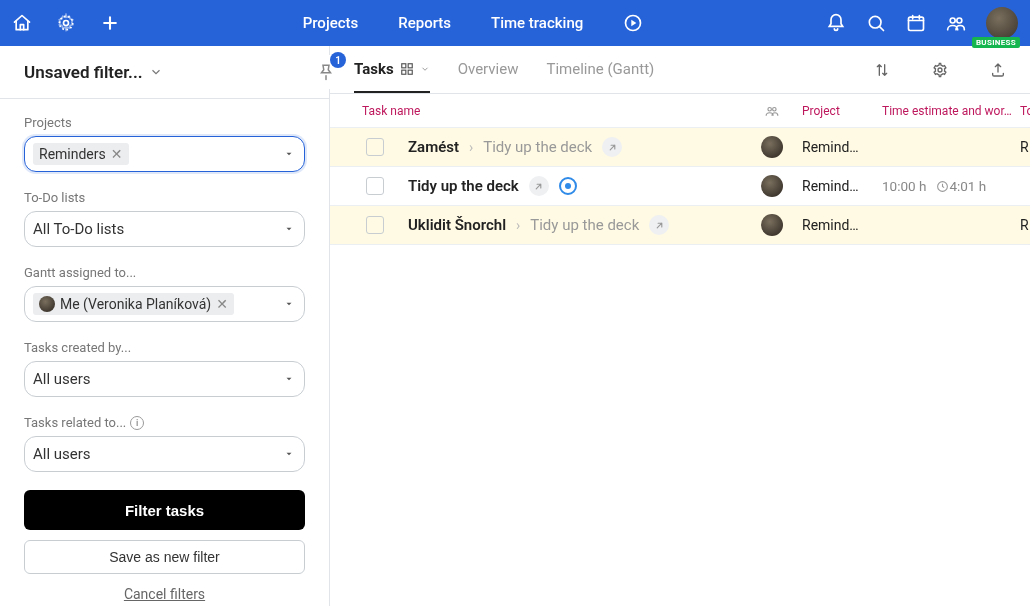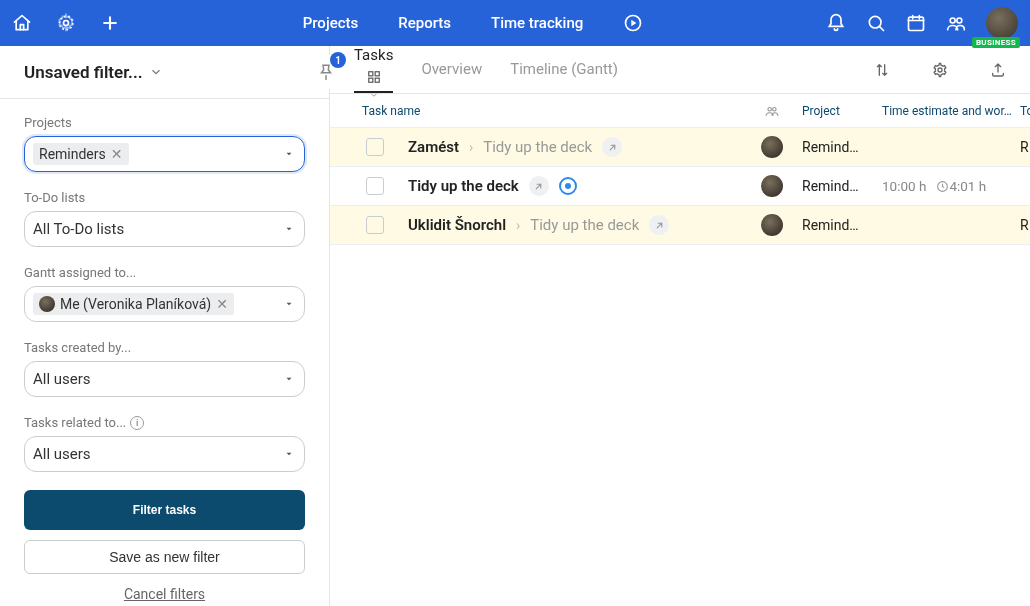--- a/index.html
+++ b/index.html
@@ -31,33 +31,33 @@
     .field-label { font-size: 13px; color: #777; margin-bottom: 6px; display: flex; align-items: center; gap: 4px; }
     .select-box { border: 1px solid #c8cdd2; border-radius: 12px; padding: 6px 30px 6px 8px; min-height: 36px; position: relative; display: flex; align-items: center; flex-wrap: wrap; gap: 4px; background: #fff; }
     .select-box.focused { border: 1.5px solid #2763d8; box-shadow: 0 0 0 2px rgba(39,99,216,.15); }
     .select-box .caret { position: absolute; right: 10px; top: 50%; transform: translateY(-50%); pointer-events: none; }
     .chip { background: #ecedef; border-radius: 3px; padding: 3px 6px; display: inline-flex; align-items: center; gap: 5px; font-size: 14px; color: #333; }
     .chip .x { color: #888; cursor: pointer; font-weight: 400; }
     .chip .mini-avatar { width: 16px; height: 16px; border-radius: 50%; background: radial-gradient(circle at 40% 35%, #7a6f5e, #2a241e); }
     .select-plain { font-size: 15px; color: #333; }
     .info-circle { width: 14px; height: 14px; border: 1px solid #999; border-radius: 50%; display: inline-flex; align-items: center; justify-content: center; font-size: 9px; color: #999; font-weight: 700; }
     
-    .btn-green { background: #0c4a6e; color: #fff; border: none; border-radius: 6px; height: 40px; width: 100%; font-size: 12px; font-weight: 600; cursor: pointer; margin-bottom: 10px; }
+    .btn-green { background: #000000; color: #fff; border: none; border-radius: 6px; height: 40px; width: 100%; font-size: 15px; font-weight: 600; cursor: pointer; margin-bottom: 10px; }
     .btn-outline { background: #fff; color: #333; border: 1px solid #c8cdd2; border-radius: 6px; height: 34px; width: 100%; font-size: 14px; cursor: pointer; margin-bottom: 12px; }
     .link-cancel { display: block; text-align: center; color: #666; font-size: 14px; text-decoration: underline; cursor: pointer; }
     
     
     .content { flex: 1; display: flex; flex-direction: column; min-width: 0; }
     .tabs-row { display: flex; align-items: center; padding: 0 24px; height: 48px; border-bottom: 1px solid #e1e4e8; gap: 28px; }
     .tab { font-size: 15px; color: #999; cursor: pointer; display: flex; align-items: center; gap: 6px; height: 100%; border-bottom: 2px solid transparent; }
-    .tab.active { color: #222; font-weight: 400; border-bottom-color: #222; flex-direction: column; }
+    .tab.active { color: #222; font-weight: 700; border-bottom-color: #222; }
     .tabs-row .spacer { flex: 1; }
     .tabs-row .tool-icon { color: #666; cursor: pointer; }
     
-    .table-header { display: flex; align-items: center; height: 34px; font-size: 12px; color: #0c4a6e; border-bottom: 1px solid #eceff1; padding-left: 24px; }
+    .table-header { display: flex; align-items: center; height: 34px; font-size: 12px; color: #be185d; border-bottom: 1px solid #eceff1; padding-left: 24px; }
     .col-taskname { flex: 0 0 396px; }
     .col-assignee { flex: 0 0 44px; display: flex; align-items: center; justify-content: center; }
     .col-project { flex: 0 0 80px; }
     .col-estimate { flex: 0 0 140px; }
     .col-tail { flex: 0 0 16px; }
     
     .task-row { display: flex; align-items: center; height: 39px; padding-left: 24px; border-bottom: 1px solid #eceff1; }
     .task-row.hl { background: #fffae3; }
     .checkbox { width: 18px; height: 18px; border: 1.5px solid #c8cdd2; border-radius: 3px; margin-right: 14px; margin-left: 12px; cursor: pointer; }
     .task-name-cell { display: flex; align-items: center; gap: 10px; flex: 0 0 396px; min-width: 0; }

